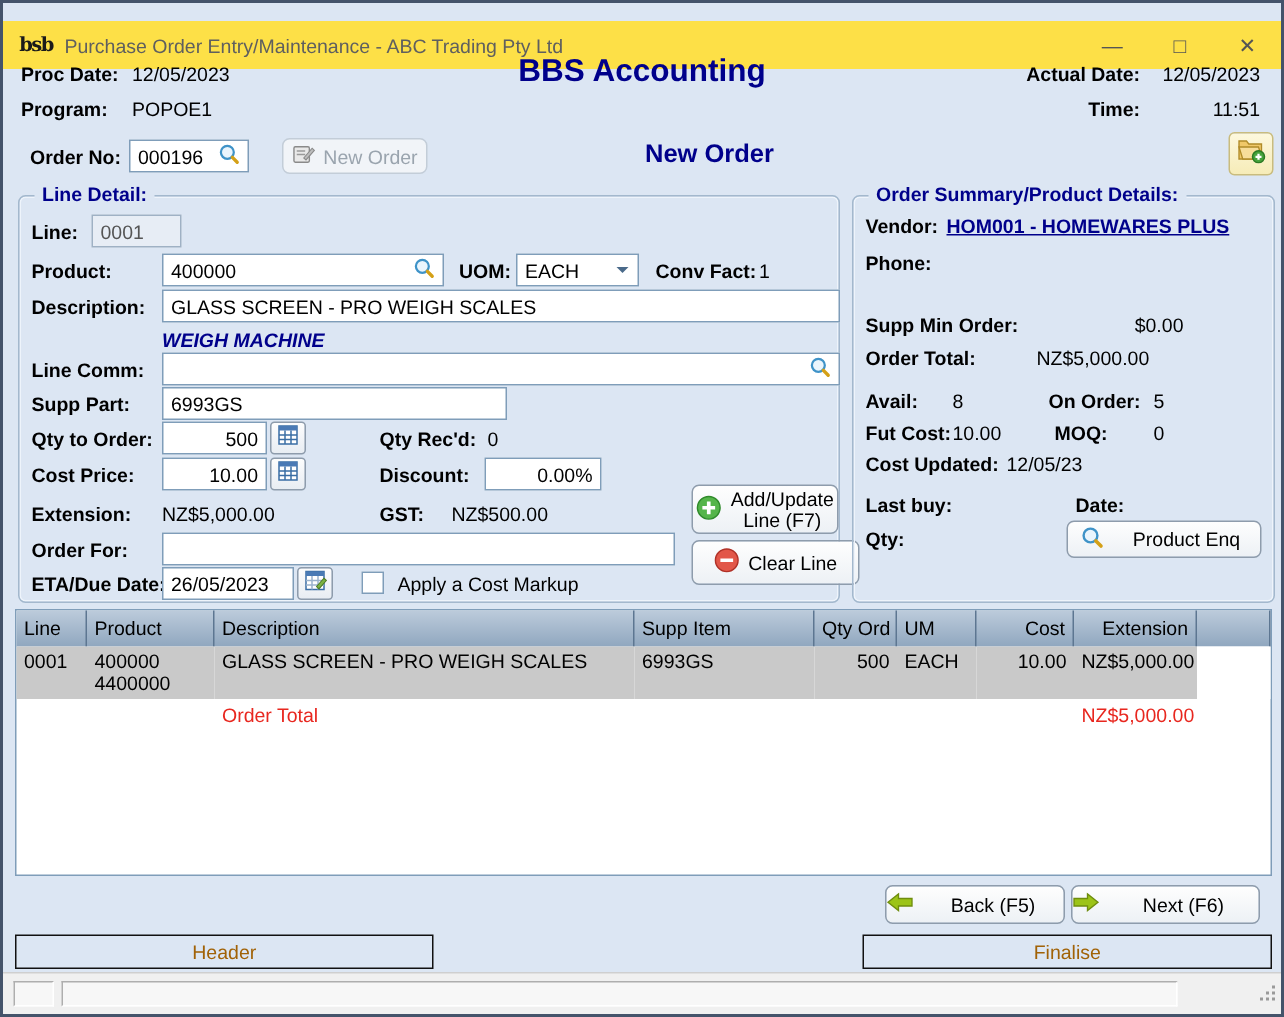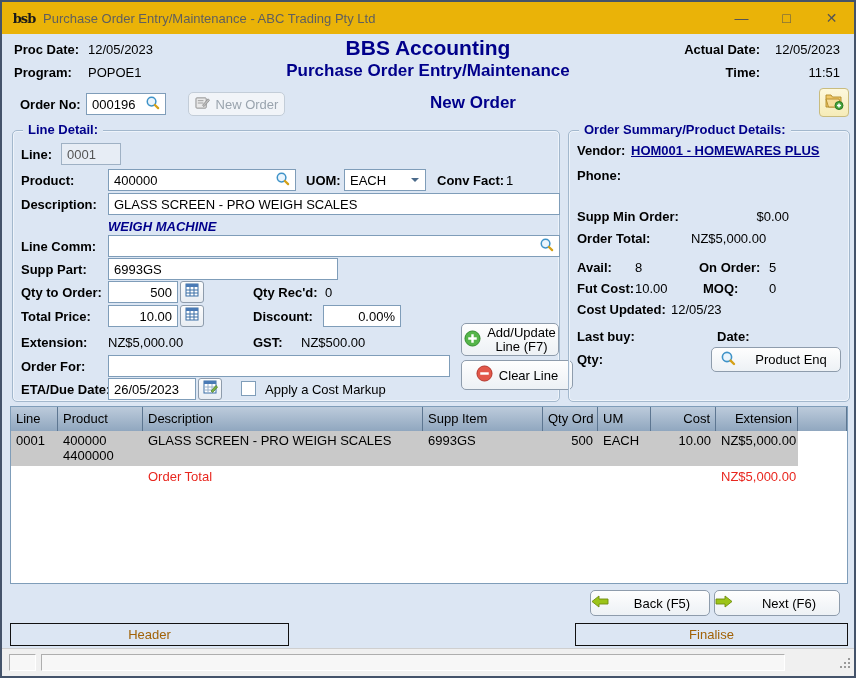--- a/index.html
+++ b/index.html
@@ -4,22 +4,22 @@
 <style>
   * { margin:0; padding:0; box-sizing:border-box; }
   html,body { background:#9aa5b1; }
   body { font-family:"Liberation Sans", sans-serif; }
   #win {
     position:relative; width:856px; height:678px;
     background:#dce6f3; border:2px solid #44536a; overflow:hidden;
   }
   
   .titlebar {
-    position:absolute; top:0; left:0; right:0; height:32px;
-    background:#eab308; display:flex; align-items:center; padding-left:12px;justify-content:center;
+    position:absolute; top:12px; left:0; right:0; height:32px;
+    background:#fde047; display:flex; align-items:center; padding-left:12px;justify-content:center;
   }
   .applogo { width:20px; height:20px; margin-right:9px; display:flex; align-items:center; justify-content:center;
     font-family:"DejaVu Serif", serif; font-weight:bold; font-size:13px; letter-spacing:-1px; color:#1a1a1a; }
   .wtitle { font-size:13px; color:#5f5f5f; flex:1; }
   .wcontrols { display:flex; align-items:center; height:100%; }
   .wc { width:45px; height:100%; display:flex; align-items:center; justify-content:center;
     font-size:14px; color:#555; cursor:default; }
   
   .abs { position:absolute; }
   .lbl { font-size:13px; font-weight:bold; color:#000; white-space:nowrap; }
@@ -106,21 +106,20 @@
   </div>
 
   <div class="abs" style="top:32px; left:0; right:0; bottom:0;">
 
     <span class="abs lbl" style="left:12px; top:8px;">Proc Date:</span>
     <span class="abs val" style="left:86px; top:8px;">12/05/2023</span>
     <span class="abs lbl" style="left:12px; top:31px;">Program:</span>
     <span class="abs val" style="left:86px; top:31px;">POPOE1</span>
 
     <div class="abs" style="left:0; right:0; top:2px; text-align:center; font-size:21px; font-weight:bold; color:#00008b;">BBS Accounting</div>
-    <div class="abs" style="left:0; right:0; top:27px; text-align:center; font-size:17px; font-weight:bold; color:#00008b;">Purchase Order Entry/Maintenance</div>
 
     <div class="abs" style="right:14px; top:8px; display:flex;">
       <span class="lbl">Actual Date:</span>
       <span class="val" style="width:80px; text-align:right;">12/05/2023</span>
     </div>
     <div class="abs" style="right:14px; top:31px; display:flex;">
       <span class="lbl">Time:</span>
       <span class="val" style="width:80px; text-align:right;">11:51</span>
     </div>
 
@@ -222,21 +221,21 @@
               <line x1="1" y1="7" x2="13" y2="7" stroke="#3a6ea5"></line>
               <line x1="1" y1="10" x2="13" y2="10" stroke="#3a6ea5"></line>
               <line x1="5" y1="4" x2="5" y2="13" stroke="#3a6ea5"></line>
               <line x1="9" y1="4" x2="9" y2="13" stroke="#3a6ea5"></line>
             </svg>
         </span>
       </div>
       <span class="abs lbl" style="left:240px; top:154px;">Qty Rec'd:</span>
       <span class="abs val" style="left:312px; top:154px;">0</span>
 
-      <span class="abs lbl" style="left:8px; top:178px;">Total Price:</span>
+      <span class="abs lbl" style="left:8px; top:178px;">Cost Price:</span>
       <div class="abs tb right" style="left:95px; top:174px; width:70px;">
         <span>10.00</span>
       </div>
       <div class="abs iconbtn" style="left:167px; top:174px; width:24px; height:22px;">
         <span>
           <svg width="14" height="14" viewBox="0 0 14 14">
               <rect x="1" y="1" width="12" height="12" fill="#fff" stroke="#3a6ea5"></rect>
               <rect x="1" y="1" width="12" height="3" fill="#4a7ab5"></rect>
               <line x1="1" y1="7" x2="13" y2="7" stroke="#3a6ea5"></line>
               <line x1="1" y1="10" x2="13" y2="10" stroke="#3a6ea5"></line>

